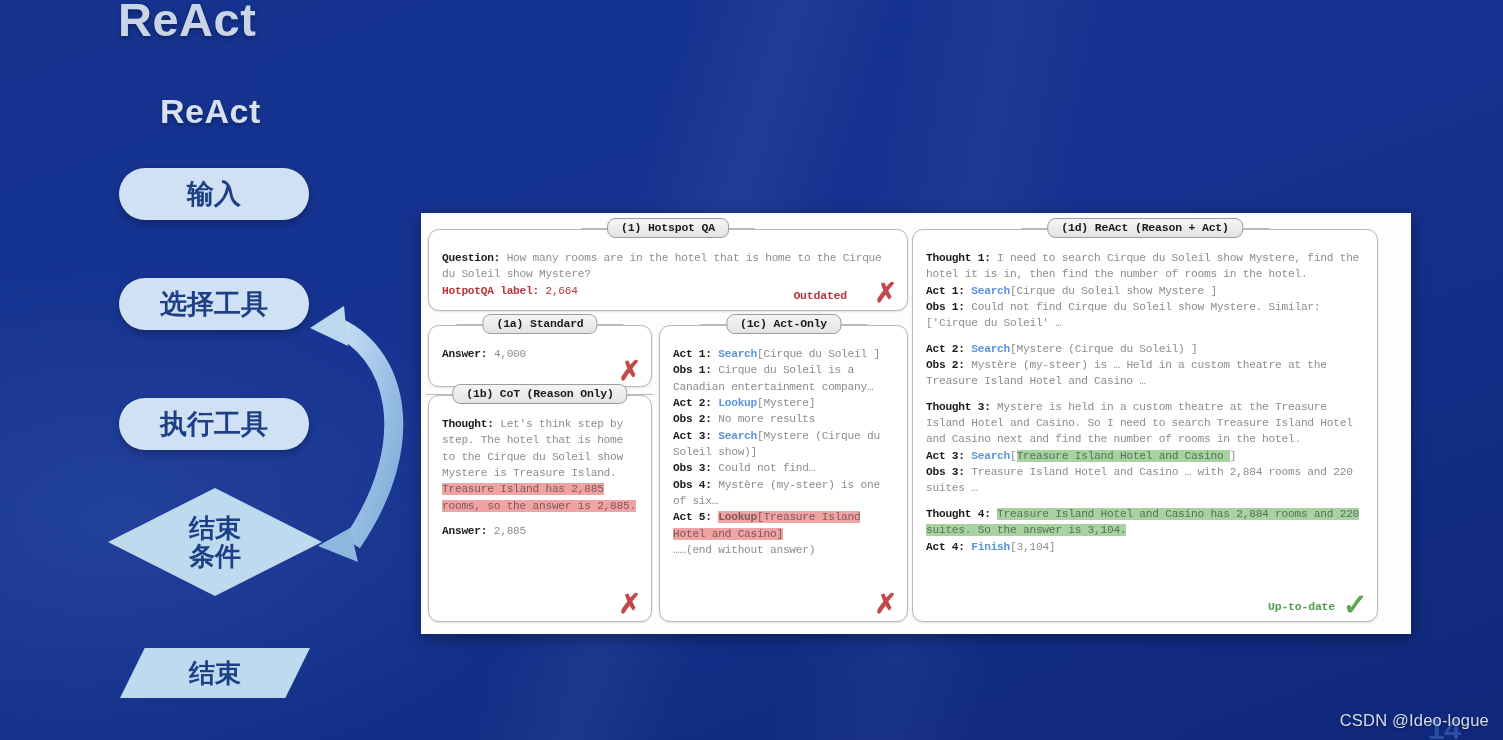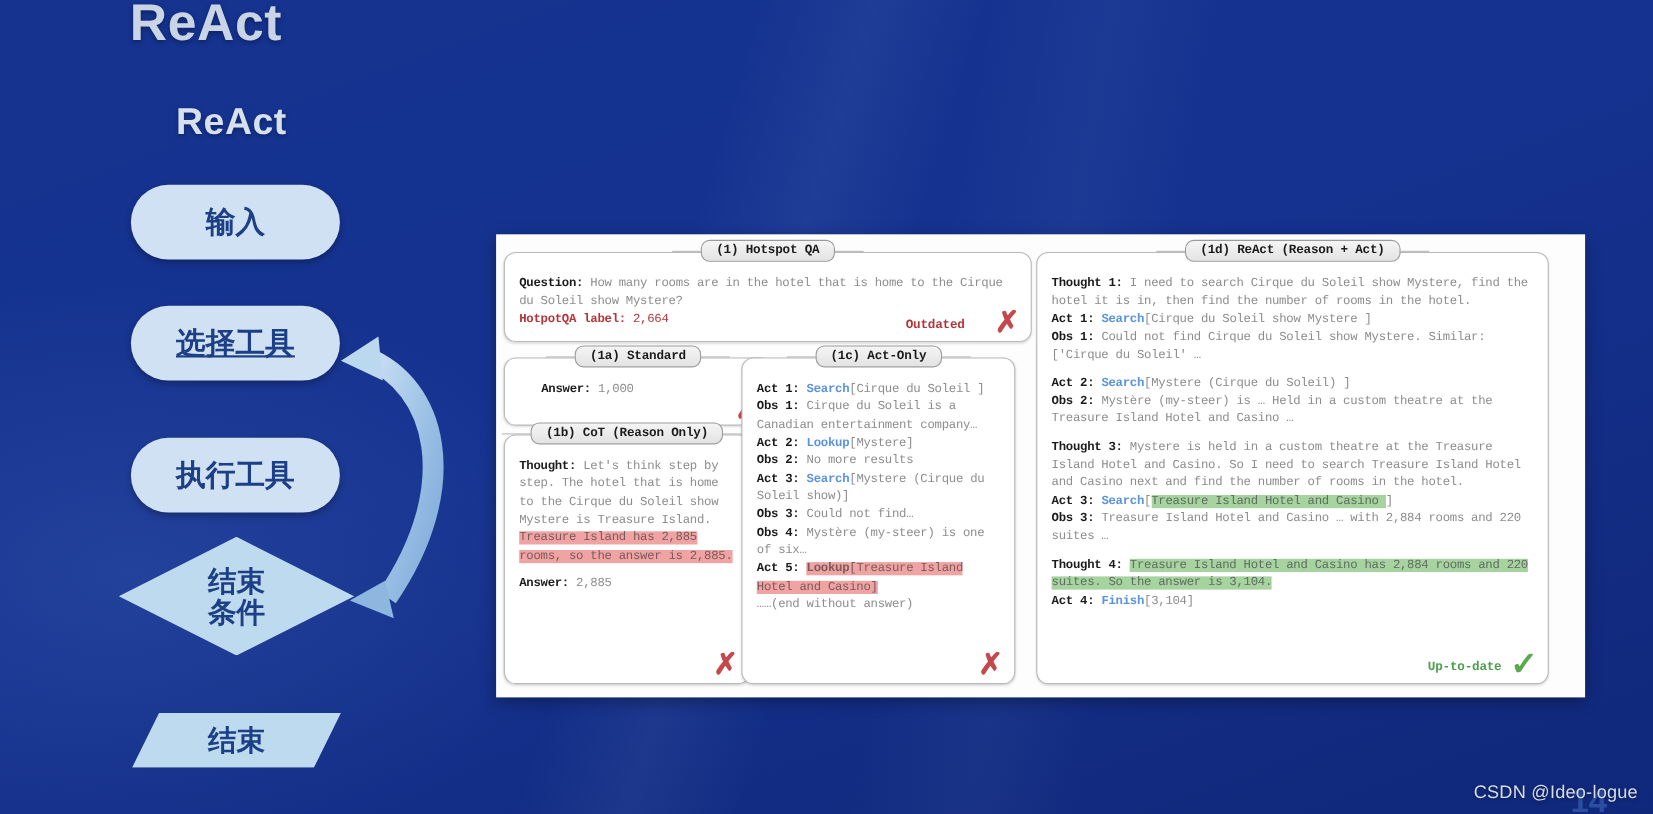--- a/index.html
+++ b/index.html
@@ -21,23 +21,23 @@
   
   .slide-title{position:absolute;left:118px;top:-8px;font-size:47px;font-weight:bold;
     color:#c9d4e6;letter-spacing:.5px;text-shadow:0 2px 5px rgba(0,0,0,.35);}
   .flow-title{position:absolute;left:160px;top:92px;font-size:34px;font-weight:bold;
     color:#d7e0ee;letter-spacing:.5px;text-shadow:0 2px 4px rgba(0,0,0,.3);}
 
   .node{position:absolute;display:flex;align-items:center;justify-content:center;
     color:#1d3f86;font-size:27px;font-weight:600;
     font-family:"Liberation Sans","DejaVu Sans",sans-serif;
     box-shadow:0 3px 7px rgba(0,0,0,.28);}
-  .pill{background:#cfe1f2;border-radius:40px;width:190px;height:68px;left:119px;}
+  .pill{background:#cfe1f2;border-radius:40px;width:190px;height:52px;left:119px;}
   .pill.n0{top:168px;}
-  .pill.n1{top:278px;text-decoration:underline;}
+  .pill.n1{top:278px;}
   .pill.n2{top:398px;}
 
   .diamond-wrap{position:absolute;left:108px;top:488px;width:214px;height:108px;}
   .diamond-shape{position:absolute;inset:0;background:#bddaef;
     clip-path:polygon(50% 0,100% 50%,50% 100%,0 50%);
     box-shadow:0 3px 7px rgba(0,0,0,.25);}
   .diamond-label{position:absolute;inset:0;display:flex;flex-direction:column;
     align-items:center;justify-content:center;color:#1d3f86;font-size:26px;font-weight:600;
     line-height:1.08;font-family:"Liberation Sans","DejaVu Sans",sans-serif;}
 
@@ -46,21 +46,21 @@
     clip-path:polygon(13% 0,100% 0,87% 100%,0 100%);
     box-shadow:0 3px 7px rgba(0,0,0,.25);}
   .para-label{position:absolute;inset:0;display:flex;align-items:center;justify-content:center;
     color:#1d3f86;font-size:26px;font-weight:600;
     font-family:"Liberation Sans","DejaVu Sans",sans-serif;}
 
   .loop-arrow{position:absolute;left:300px;top:300px;width:132px;height:262px;}
 
   
   .figure{position:absolute;left:421px;top:213px;width:990px;height:421px;
-    background:#fdfdfd;box-shadow:0 4px 14px rgba(0,0,0,.35);margin-left:30px;}
+    background:#fdfdfd;box-shadow:0 4px 14px rgba(0,0,0,.35);}
 
   .box{position:absolute;background:#fff;border:1.4px solid #b9b9b9;border-radius:11px;
     box-shadow:0 1px 2px rgba(0,0,0,.12);}
   .tab{position:absolute;top:-12px;left:50%;transform:translateX(-50%);
     background:linear-gradient(#f5f5f5,#e3e3e3);border:1.4px solid #9b9b9b;border-radius:8px;
     padding:2px 13px 3px;font-family:"Liberation Mono","DejaVu Sans Mono",monospace;
     font-size:11.5px;font-weight:bold;color:#1b1b1b;white-space:nowrap;letter-spacing:-.2px;}
   .tab::before,.tab::after{content:"";position:absolute;top:50%;width:26px;height:1.4px;
     background:#b9b9b9;}
   .tab::before{left:-27px;}
@@ -79,23 +79,23 @@
   .mark{position:absolute;font-size:27px;font-weight:bold;line-height:1;}
   .mark-x{color:#c4494c;}
   .mark-v{color:#5aa84f;font-size:30px;}
   .lbl-out{position:absolute;font-family:"Liberation Mono","DejaVu Sans Mono",monospace;
     font-size:11.5px;font-weight:bold;color:#b4353a;letter-spacing:-.2px;}
   .lbl-up{position:absolute;font-family:"Liberation Mono","DejaVu Sans Mono",monospace;
     font-size:11.5px;font-weight:bold;color:#4e9e4e;letter-spacing:-.2px;padding-left:12px;}
 
   
   #p-qa   {left:7px;  top:16px;  width:478px;height:80px;}
-  #p-std  {left:7px;  top:112px; width:222px;height:60px;padding-left:20px;}
+  #p-std  {left:7px;  top:112px; width:222px;height:60px;}
   #p-cot  {left:7px;  top:182px; width:222px;height:225px;}
-  #p-act  {left:223px;top:112px; width:247px;height:295px;}
+  #p-act  {left:238px;top:112px; width:247px;height:295px;}
   #p-react{left:491px;top:16px;  width:464px;height:391px;}
 
   .watermark{position:absolute;right:14px;bottom:10px;color:#d6dde9;font-size:16.5px;
     letter-spacing:.2px;text-shadow:0 1px 3px rgba(0,0,0,.4);}
   .pagenum{position:absolute;right:42px;bottom:-6px;color:#2a4ea2;font-size:30px;font-weight:bold;}
 </style>
 </head>
 <body>
 
 <div class="bg-sheen"></div>
@@ -148,21 +148,21 @@
       <b>Question:</b><span> How many rooms are in the hotel that is home to the Cirque du Soleil show Mystere?</span><br>
       <b class="red">HotpotQA label:</b> <span class="red" style="font-weight:normal">2,664</span>
     </div>
     <div class="lbl-out" style="right:60px;bottom:8px;">Outdated</div>
     <div class="mark mark-x" style="right:10px;bottom:3px;">✗</div>
   </div>
 
   <div class="box" id="p-std">
     <div class="tab">(1a) Standard</div>
     <div class="body">
-      <b>Answer:</b> <span>1,000</span>
+      <b>Answer:</b> <span>4,000</span>
     </div>
     <div class="mark mark-x" style="right:10px;bottom:1px;">✗</div>
   </div>
 
   <div class="box" id="p-cot">
     <div class="tab">(1b) CoT (Reason Only)</div>
     <div class="body">
       <b>Thought:</b><span> Let's think step by step. The hotel that is home to the Cirque du Soleil show Mystere is Treasure Island. </span><span class="hl-pink">Treasure Island has 2,885 rooms, so the answer is 2,885.</span>
       <div class="blank"></div>
       <b>Answer:</b> <span>2,885</span>

